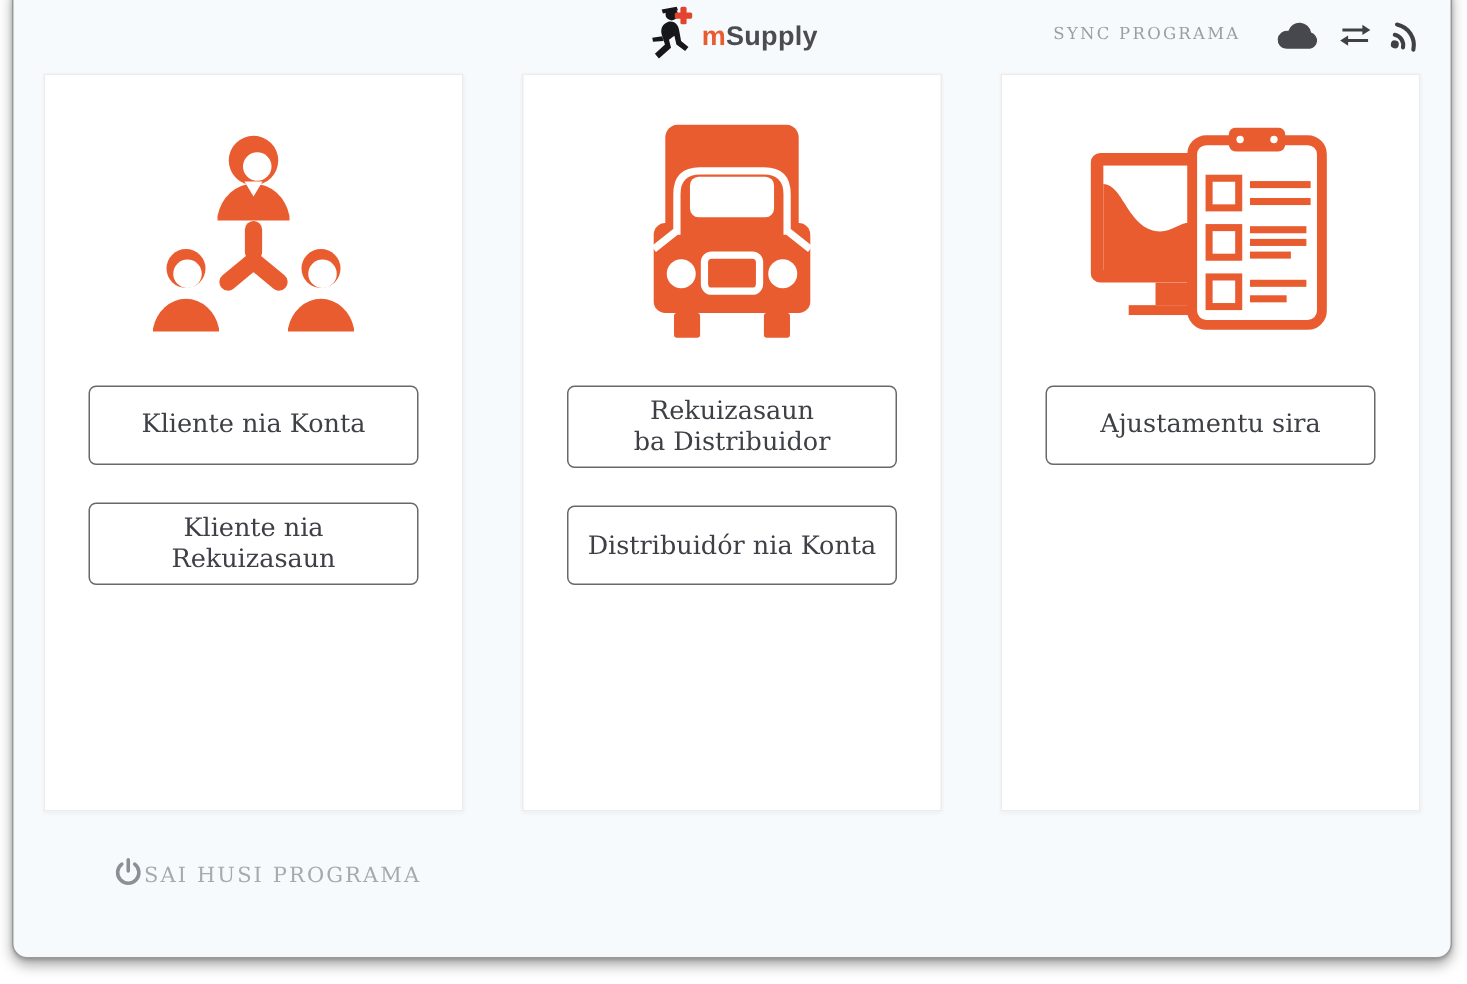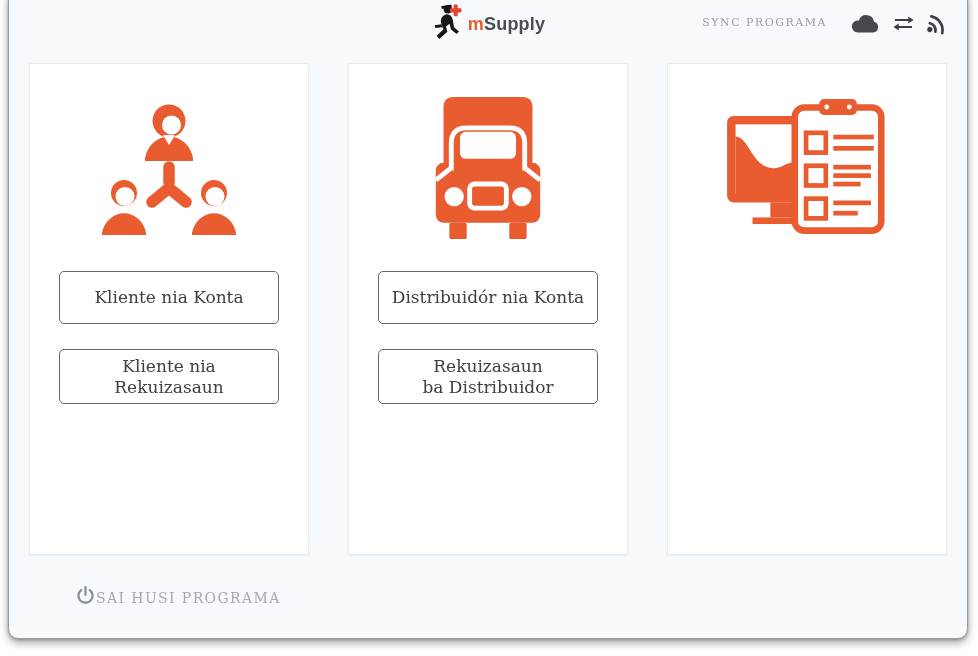--- a/index.html
+++ b/index.html
@@ -30,21 +30,21 @@
   .status{
     position:absolute;right:18px;top:8px;
     display:flex;align-items:center;gap:11px;cursor:pointer;
   }
   .sync-label{
     font-size:11px;letter-spacing:1.5px;color:#9a9da4;margin-right:12px;
     line-height:24px;
   }
   .status svg{display:block;}
   
-  .cards{display:flex;justify-content:center;gap:39px;margin-top:14px;}
+  .cards{display:flex;justify-content:center;gap:39px;}
   .card{
     width:280px;height:492px;box-sizing:border-box;background:#ffffff;
     border:1px solid #ececec;box-shadow:0 1px 3px rgba(0,0,0,.05);
     display:flex;flex-direction:column;align-items:center;
   }
   .icon-wrap{
     height:150px;margin-top:30px;
     display:flex;align-items:center;justify-content:center;
   }
   .btn{
@@ -159,23 +159,23 @@
             <rect x="82" y="130" width="18" height="17" rx="2"></rect>
           </g>
           <path d="M22,76 v-28 q0,-16 16,-16 h44 q16,0 16,16 v28" fill="none" stroke="#ffffff" stroke-width="5"></path>
           <path d="M21,74 L6,86 M99,74 L114,86" stroke="#ffffff" stroke-width="5"></path>
           <rect x="31" y="36" width="58" height="28" rx="6" fill="#ffffff"></rect>
           <circle cx="25" cy="103" r="10" fill="#ffffff"></circle>
           <circle cx="95" cy="103" r="10" fill="#ffffff"></circle>
           <rect x="41" y="90" width="38" height="25" rx="5" fill="none" stroke="#ffffff" stroke-width="5"></rect>
         </svg>
       </div>
-      <div class="btn">Distribuidór nia Konta</div>
       <div class="btn">Rekuizasaun
 ba Distribuidor</div>
+      <div class="btn">Distribuidór nia Konta</div>
     </div>
 
     <div class="card">
       <div class="icon-wrap">
         <svg viewBox="0 0 170 150" width="160" height="141">
           <rect x="0" y="18" width="118" height="92" rx="7" fill="#e95c30"></rect>
           <rect x="9" y="27" width="100" height="74" fill="#ffffff"></rect>
           <path d="M9,40 C22,40 26,68 44,73 C60,77 64,62 78,70 C90,77 100,73 109,84 V101 H9 Z" fill="#e95c30"></path>
           <rect x="46" y="110" width="24" height="16" fill="#e95c30"></rect>
           <rect x="27" y="126" width="62" height="7" fill="#e95c30"></rect>
@@ -192,20 +192,21 @@
             <rect x="113" y="38" width="43" height="5"></rect>
             <rect x="113" y="50" width="43" height="5"></rect>
             <rect x="113" y="70" width="40" height="5"></rect>
             <rect x="113" y="79" width="40" height="5"></rect>
             <rect x="113" y="88" width="29" height="5"></rect>
             <rect x="113" y="108" width="40" height="5"></rect>
             <rect x="113" y="119" width="26" height="5"></rect>
           </g>
         </svg>
       </div>
+      <div class="btn">Ajustamentu sira</div>
     </div>
   </div>
 
   <div class="footer">
     <span>
       <svg viewBox="0 0 24 24" width="21" height="21">
         <path d="M12,2.5 v8.5" fill="none" stroke="#8b8f96" stroke-width="2.7" stroke-linecap="round"></path>
         <path d="M7.1,5.8 a8.1,8.1 0 1 0 9.8,0" fill="none" stroke="#8b8f96" stroke-width="2.7" stroke-linecap="round"></path>
       </svg>
     </span>

